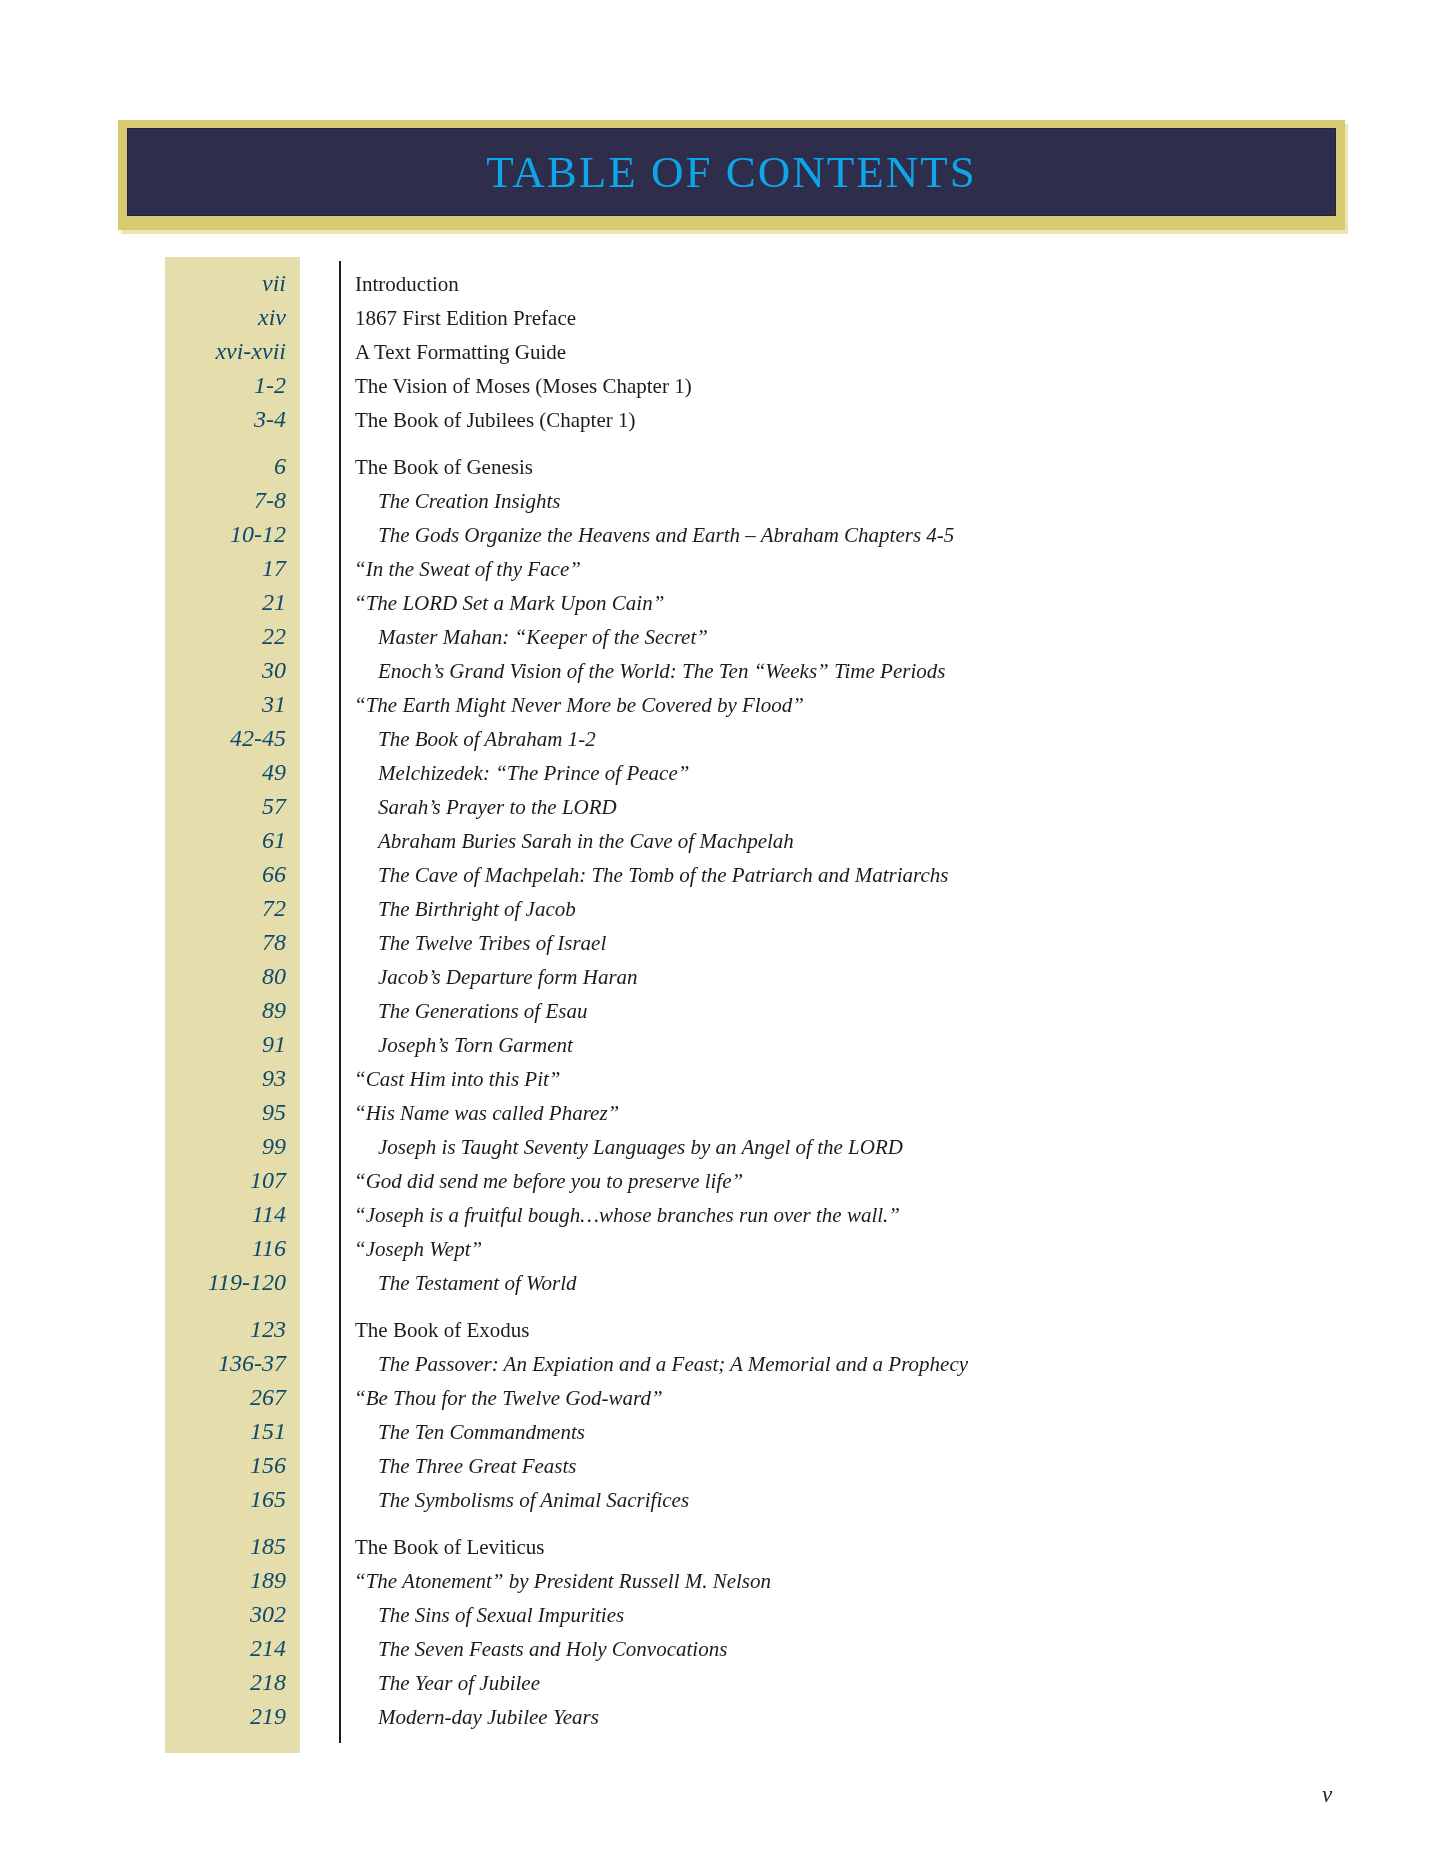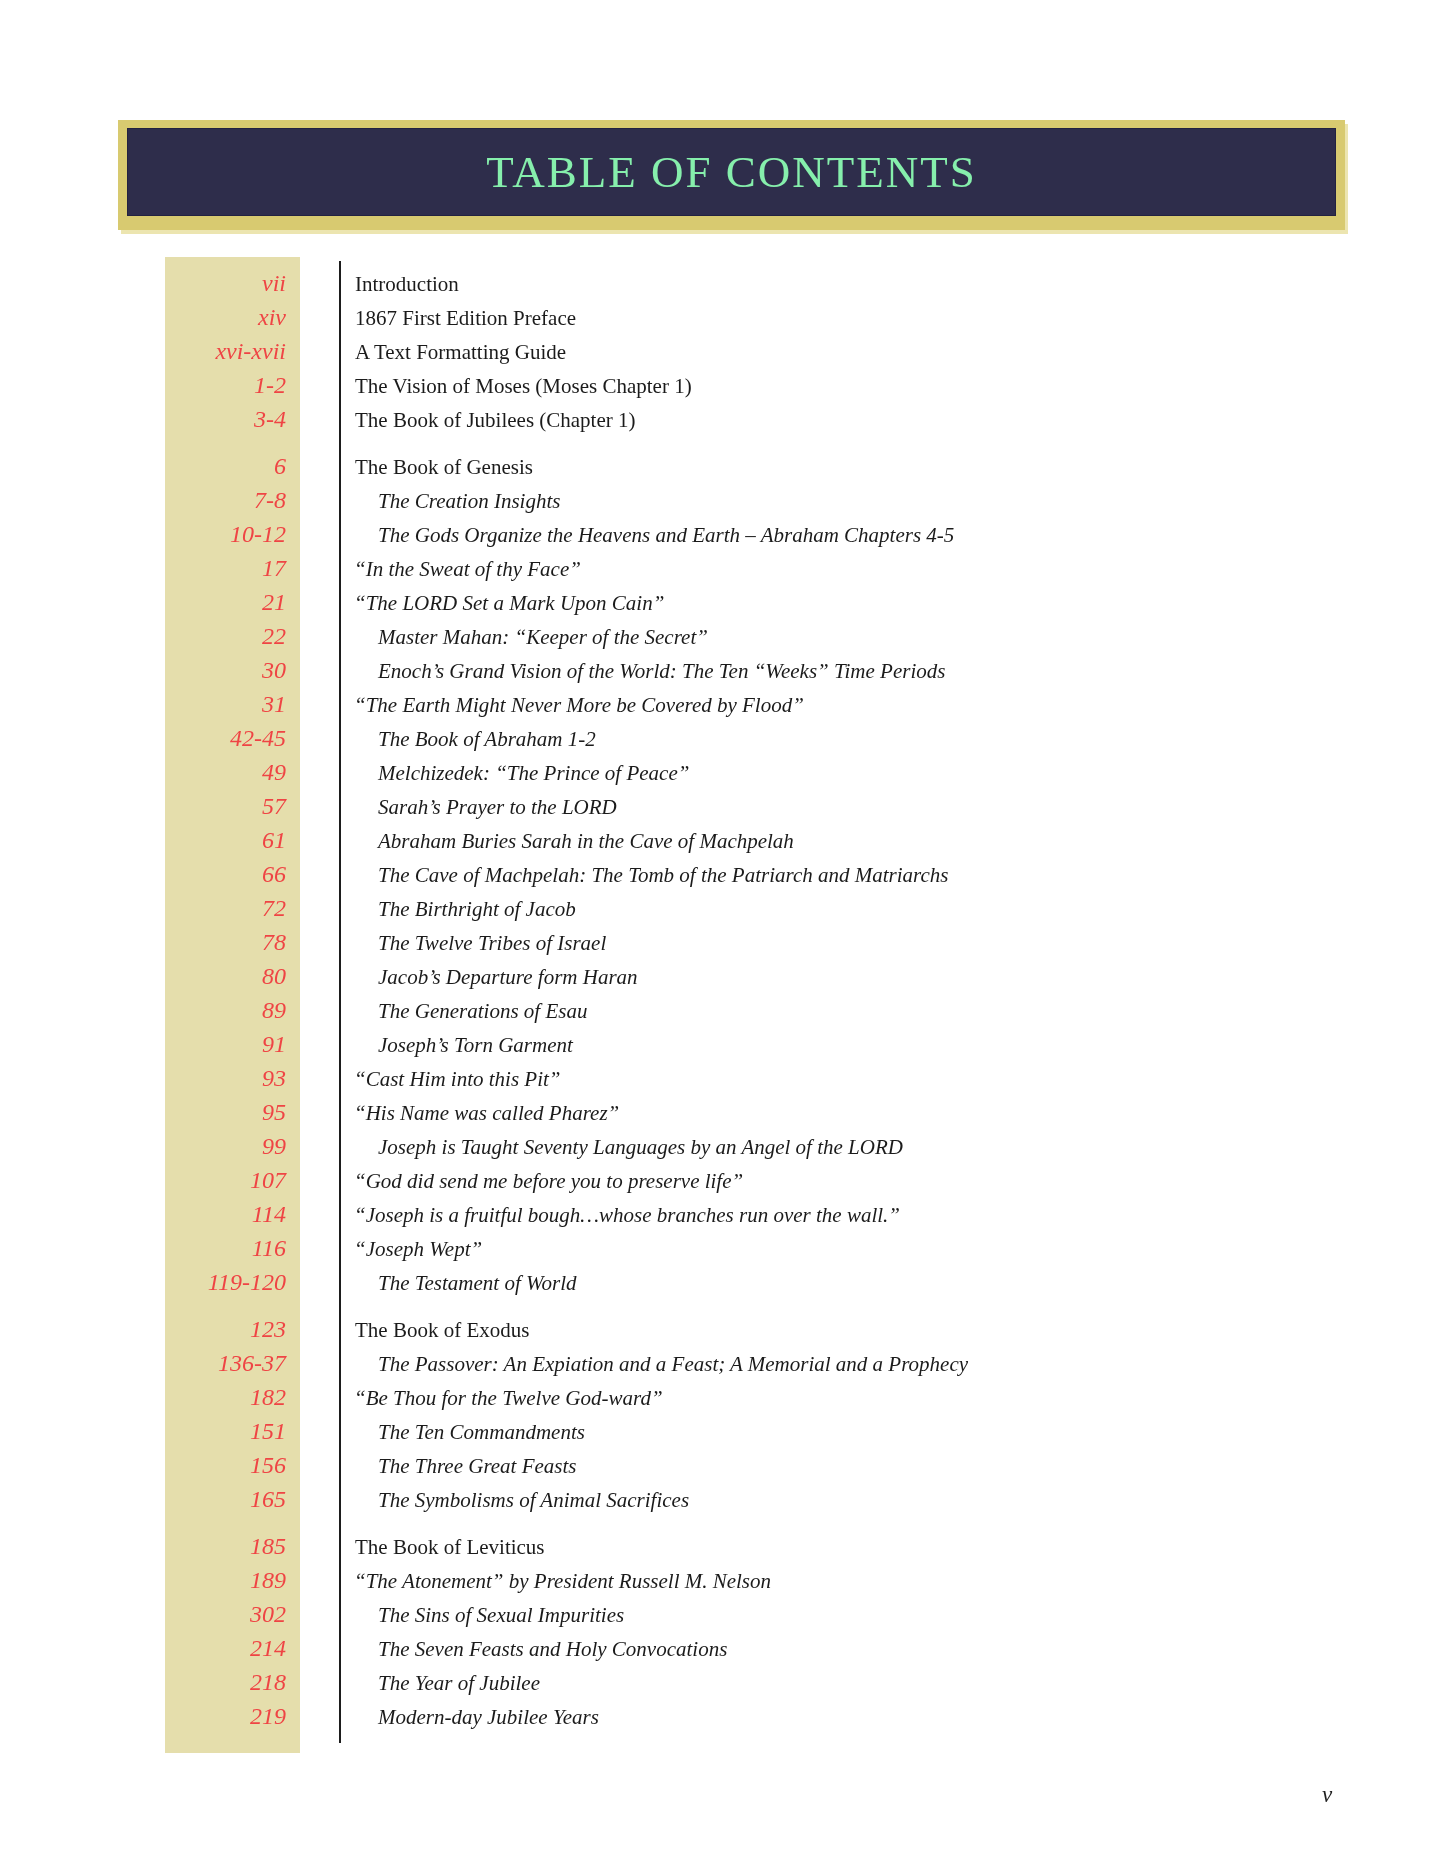--- a/index.html
+++ b/index.html
@@ -32,21 +32,21 @@
     border:1px solid #232240;
   }
   .banner-title{
     margin:0;
     width:100%;height:100%;
     line-height:86px;
     text-align:center;
     font-size:45px;
     font-weight:normal;
     letter-spacing:2px;
-    color:#86efac;
+    color:#0ea5e9;
     white-space:nowrap;
   }
   
   .num-col-bg{
     position:absolute;left:165px;top:257px;
     width:135px;height:1496px;
     background:var(--beige);
   }
   .divider{
     position:absolute;left:339px;top:261px;
@@ -64,21 +64,21 @@
     height:34px;
   }
   .toc-num{
     width:135px;
     box-sizing:border-box;
     padding-right:14px;
     text-align:right;
     font-style:italic;
     font-size:24px;
     line-height:34px;
-    color:#ef4444;
+    color:#0c4a6e;
     flex:none;
   }
   .toc-title{
     margin-left:40px;
     font-size:21px;
     line-height:34px;
     white-space:nowrap;
   }
   .toc-title.lvl-top{padding-left:15px;font-style:normal;}
   .toc-title.lvl-sub{padding-left:38px;font-style:italic;}
@@ -233,21 +233,21 @@
       <div class="toc-group">
         <div class="toc-row">
           <div class="toc-num">123</div>
           <div class="toc-title lvl-top">The Book of Exodus</div>
         </div>
         <div class="toc-row">
           <div class="toc-num">136-37</div>
           <div class="toc-title lvl-sub">The Passover: An Expiation and a Feast; A Memorial and a Prophecy</div>
         </div>
         <div class="toc-row">
-          <div class="toc-num">182</div>
+          <div class="toc-num">267</div>
           <div class="toc-title lvl-quote">“Be Thou for the Twelve God-ward”</div>
         </div>
         <div class="toc-row">
           <div class="toc-num">151</div>
           <div class="toc-title lvl-sub">The Ten Commandments</div>
         </div>
         <div class="toc-row">
           <div class="toc-num">156</div>
           <div class="toc-title lvl-sub">The Three Great Feasts</div>
         </div>

